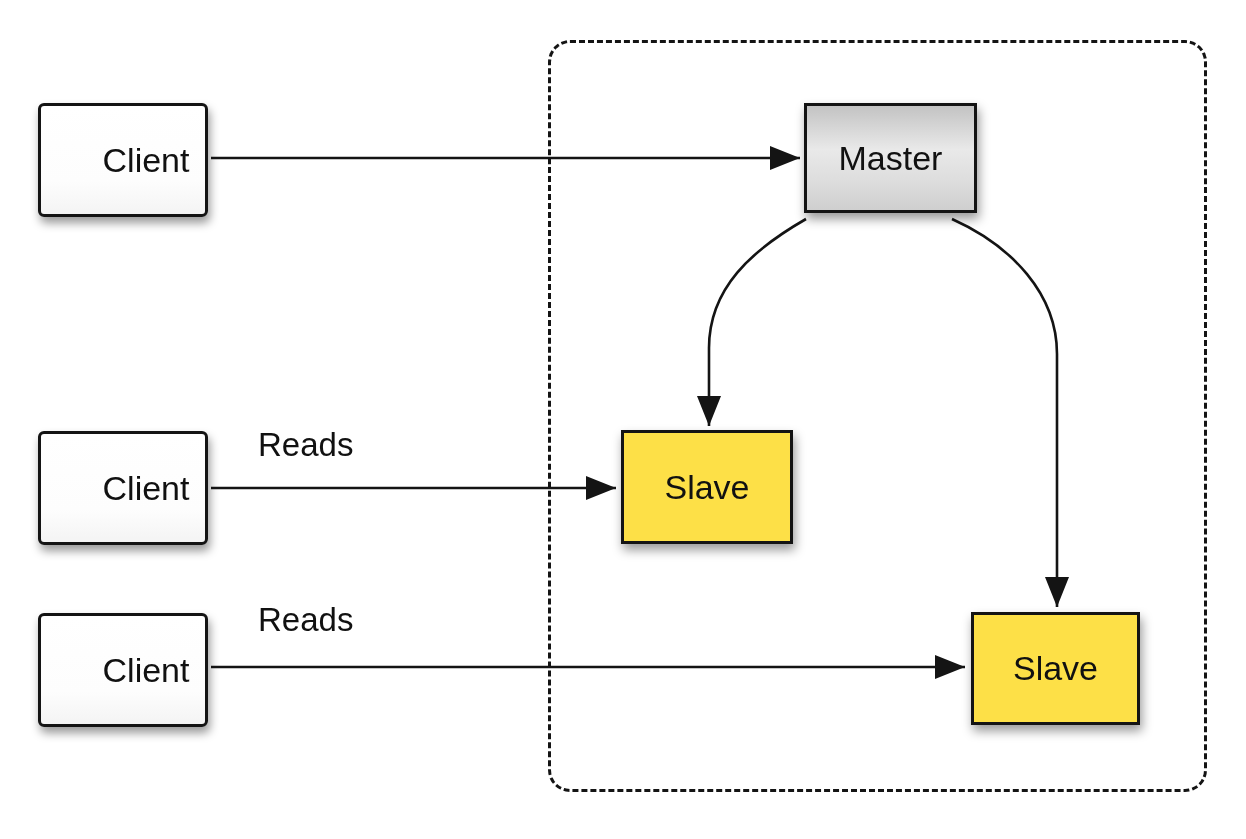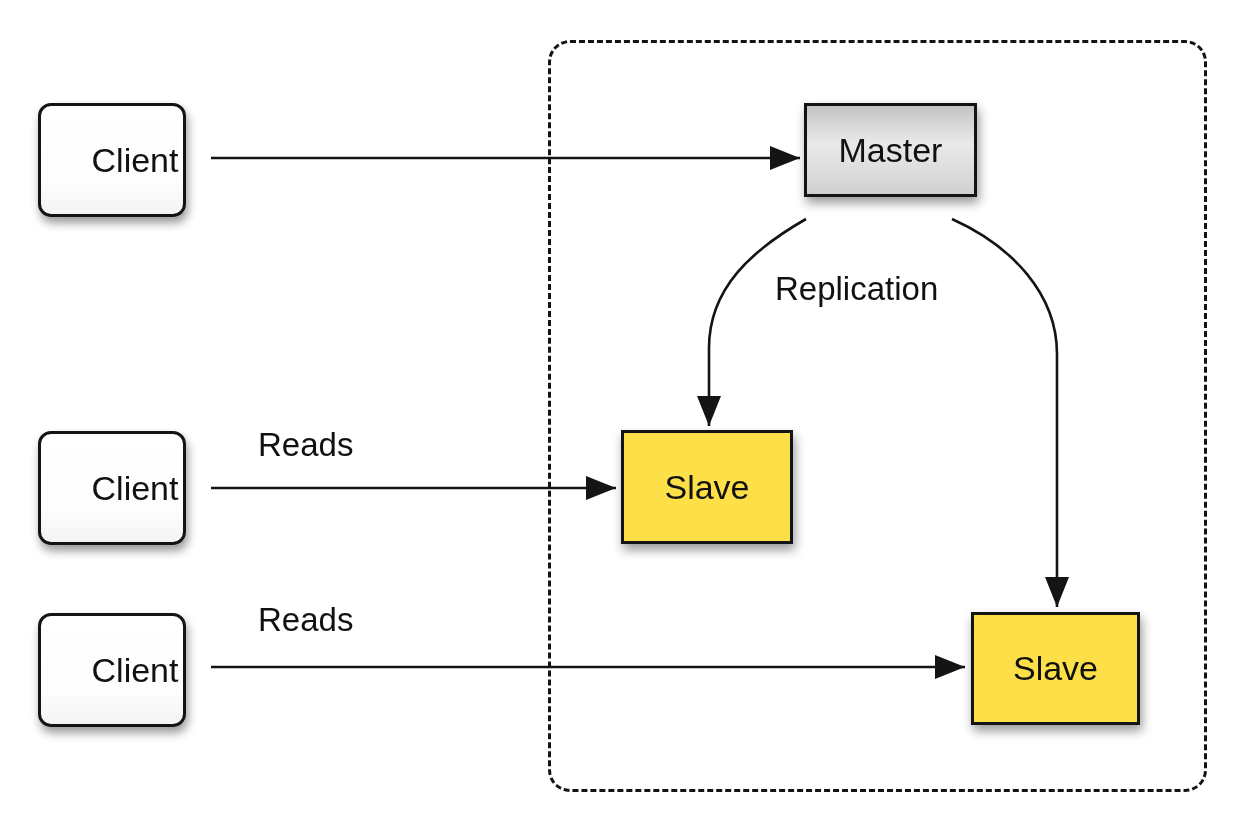--- a/index.html
+++ b/index.html
@@ -15,30 +15,30 @@
     position:absolute;
     display:flex;align-items:center;justify-content:center;
     border:3px solid #141414;
     background:#fde047;
     font-size:34px;
     color:#111;
     box-shadow:2px 6px 10px rgba(0,0,0,0.40);
     box-sizing:border-box;
   }
   .client{
-    left:38px;width:148px;height:114px;
-    border-radius:13px;
+    left:38px;width:170px;height:114px;
+    border-radius:6px;
     background:linear-gradient(180deg,#ffffff 0%,#fdfdfd 70%,#f4f4f4 100%);
     padding-left:46px;
   }
   .client.c1{top:103px;}
   .client.c2{top:431px;}
   .client.c3{top:613px;}
   .master{
-    left:804px;top:103px;width:173px;height:94px;
+    left:804px;top:103px;width:173px;height:110px;
     background:linear-gradient(180deg,#c3c3c3 0%,#e9e9e9 42%,#dcdcdc 75%,#cfcfcf 100%);
   }
   .slave1{left:621px;top:430px;width:172px;height:114px;}
   .slave2{left:971px;top:612px;width:169px;height:113px;}
   .dashed-region{
     position:absolute;
     left:548px;top:40px;width:659px;height:752px;
     border:3px dashed #141414;
     border-radius:22px;
     box-sizing:border-box;
@@ -89,15 +89,14 @@
   </div>
   <div class="node slave1">
     <span>Slave</span>
   </div>
   <div class="node slave2">
     <span>Slave</span>
   </div>
 
   <div class="edge-label lbl-reads-mid">Reads</div>
   <div class="edge-label lbl-reads-bottom">Reads</div>
-  <div class="edge-label lbl-replication">Replication</div>
 
 </div>
 
 </body></html>

